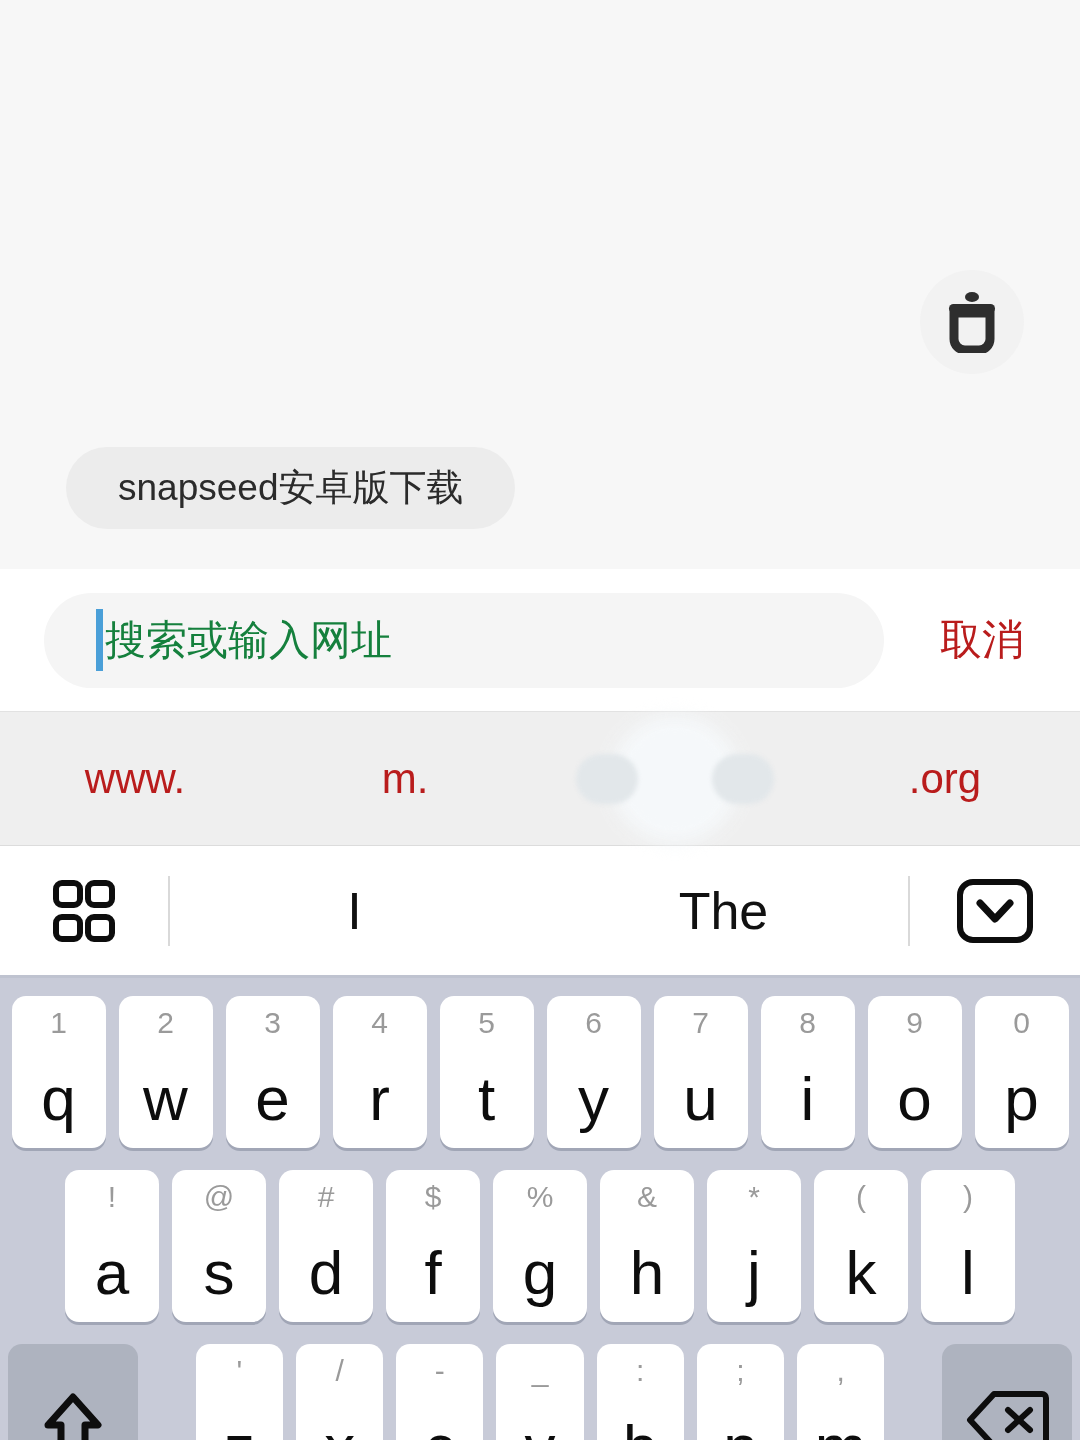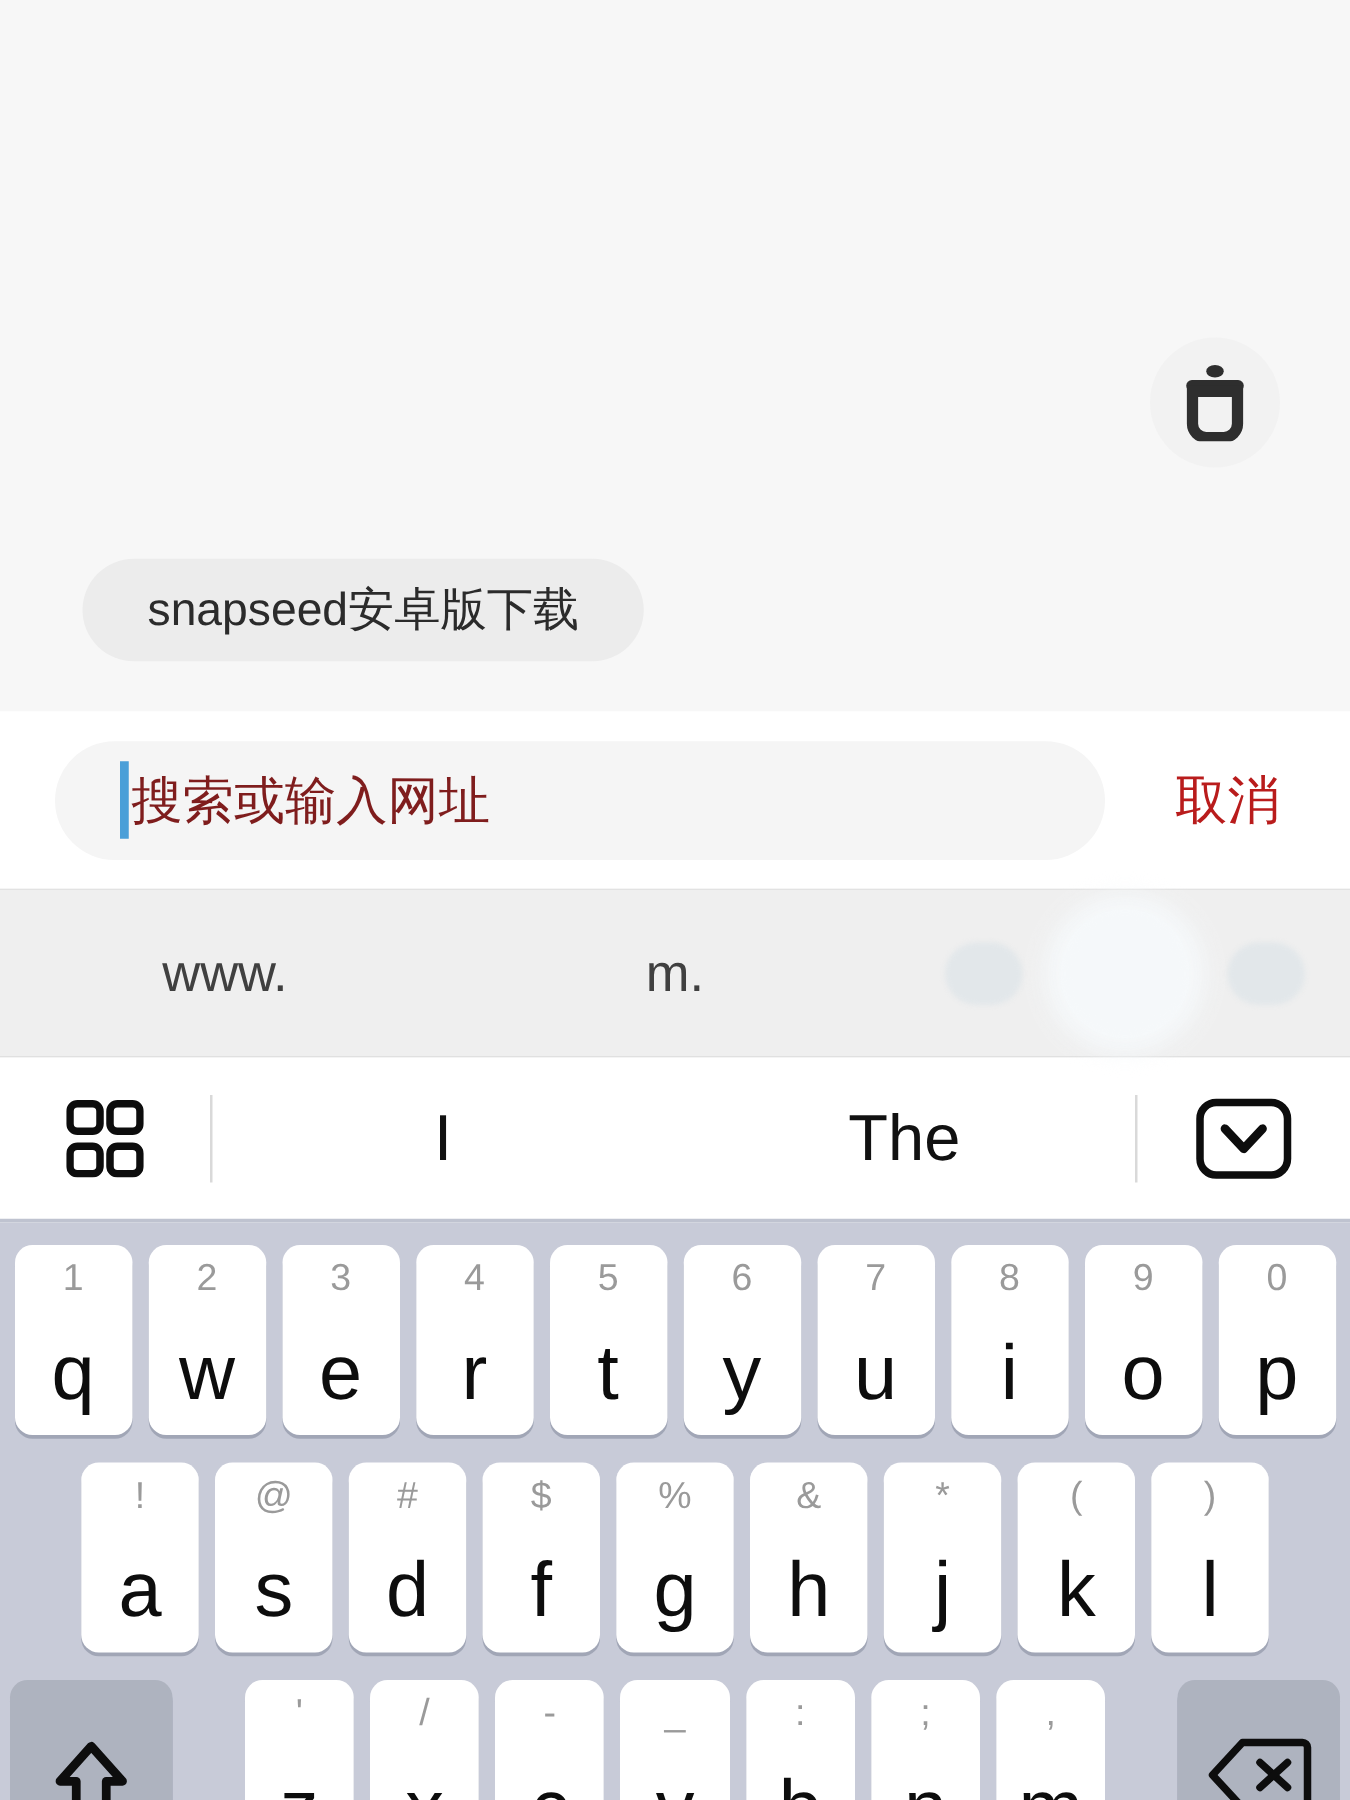--- a/index.html
+++ b/index.html
@@ -73,21 +73,21 @@
     padding-left: 52px;
     position: relative;
   }
   .caret {
     width: 7px; height: 62px;
     background: #4a9fd8;
     flex: none;
   }
   .url-placeholder {
     font-size: 41px;
-    color: #7f1d1d;
+    color: #15803d;
     margin-left: 2px;
     white-space: nowrap;
   }
   .cancel-btn {
     width: 196px;
     text-align: center;
     font-size: 42px;
     color: #b91c1c;
     flex: none;
   }
@@ -99,21 +99,21 @@
     background: #efefef;
     border-top: 1px solid #e2e2e2;
     border-bottom: 1px solid #dcdcdc;
     display: flex;
     align-items: center;
   }
   .domain-item {
     flex: 1;
     text-align: center;
     font-size: 42px;
-    color: #404040;
+    color: #b91c1c;
     position: relative;
     height: 100%;
     display: flex;
     align-items: center;
     justify-content: center;
   }
   .domain-item.pressed { color: transparent; }
   .ripple-wrap {
     position: absolute;
     inset: 0;
@@ -269,20 +269,23 @@
     <div class="domain-item">
       <span>m.</span>
     </div>
     <div class="domain-item pressed">
       <span>.com</span>
       <span class="ripple-wrap">
         <span class="ripple-core"></span>
         <span class="ripple-pill left"></span>
         <span class="ripple-pill right"></span>
       </span>
+    </div>
+    <div class="domain-item">
+      <span>.org</span>
     </div>
   </div>
 
   <div class="suggest-bar">
     <div class="suggest-icon-cell">
       <svg class="grid-icon" viewBox="0 0 62 62">
         <rect x="3" y="3" width="24" height="22" rx="6" fill="none" stroke="#0d0d0d" stroke-width="6"></rect>
         <rect x="35" y="3" width="24" height="22" rx="6" fill="none" stroke="#0d0d0d" stroke-width="6"></rect>
         <rect x="3" y="37" width="24" height="22" rx="6" fill="none" stroke="#0d0d0d" stroke-width="6"></rect>
         <rect x="35" y="37" width="24" height="22" rx="6" fill="none" stroke="#0d0d0d" stroke-width="6"></rect>

